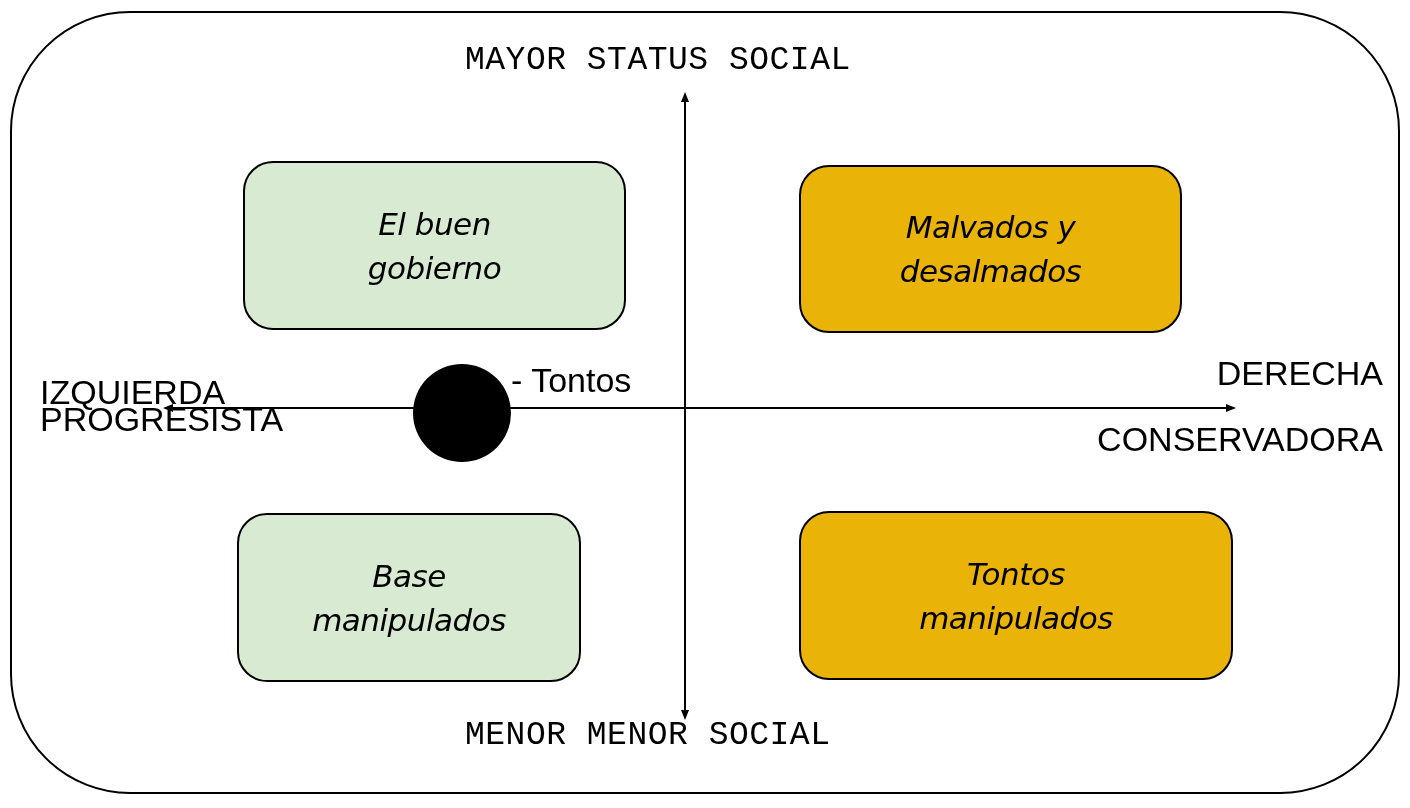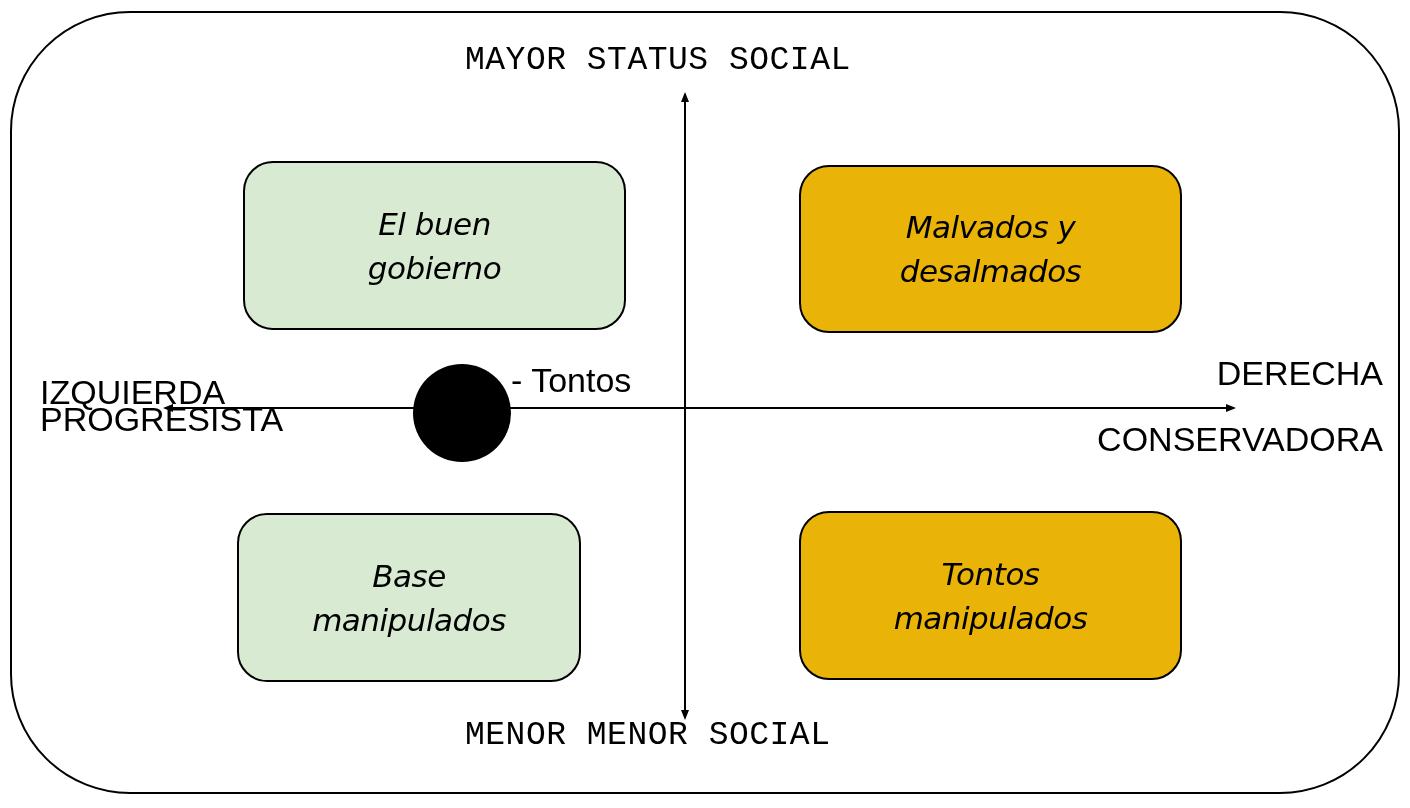--- a/index.html
+++ b/index.html
@@ -64,18 +64,18 @@
   </div>
 </div>
 
 <div class="box green" style="left:237px; top:513px; width:344px; height:169px;">
   <div>
     <span>Base</span>
     <span>manipulados</span>
   </div>
 </div>
 
-<div class="box red" style="left:799px; top:511px; width:383px; height:169px;">
+<div class="box red" style="left:799px; top:511px; width:434px; height:169px;">
   <div>
     <span>Tontos</span>
     <span>manipulados</span>
   </div>
 </div>
 
 </body></html>

